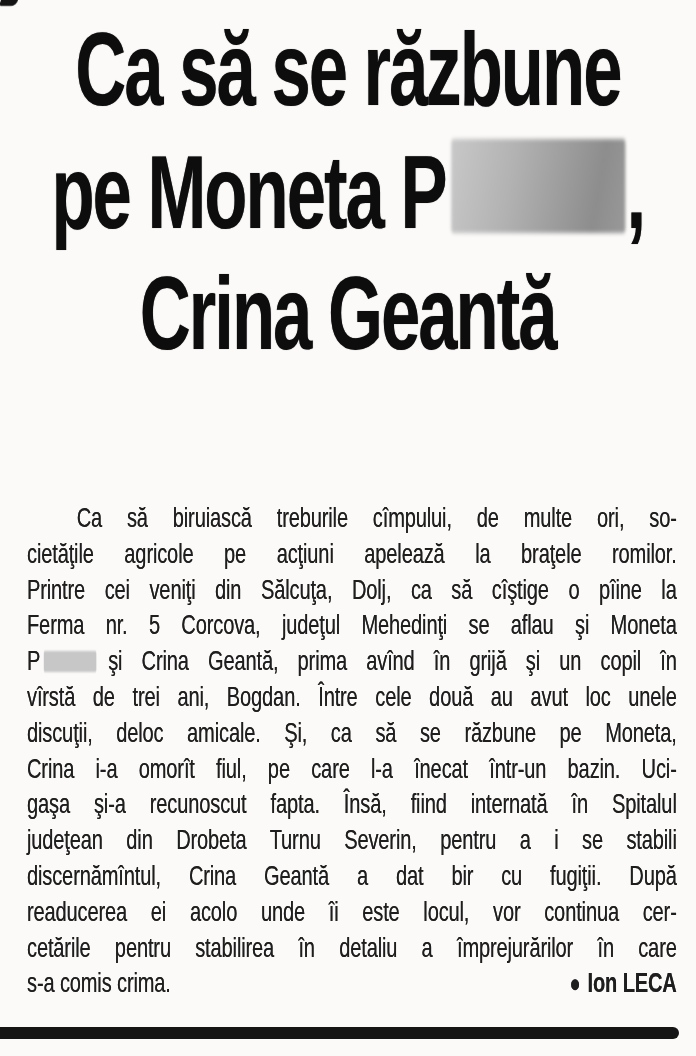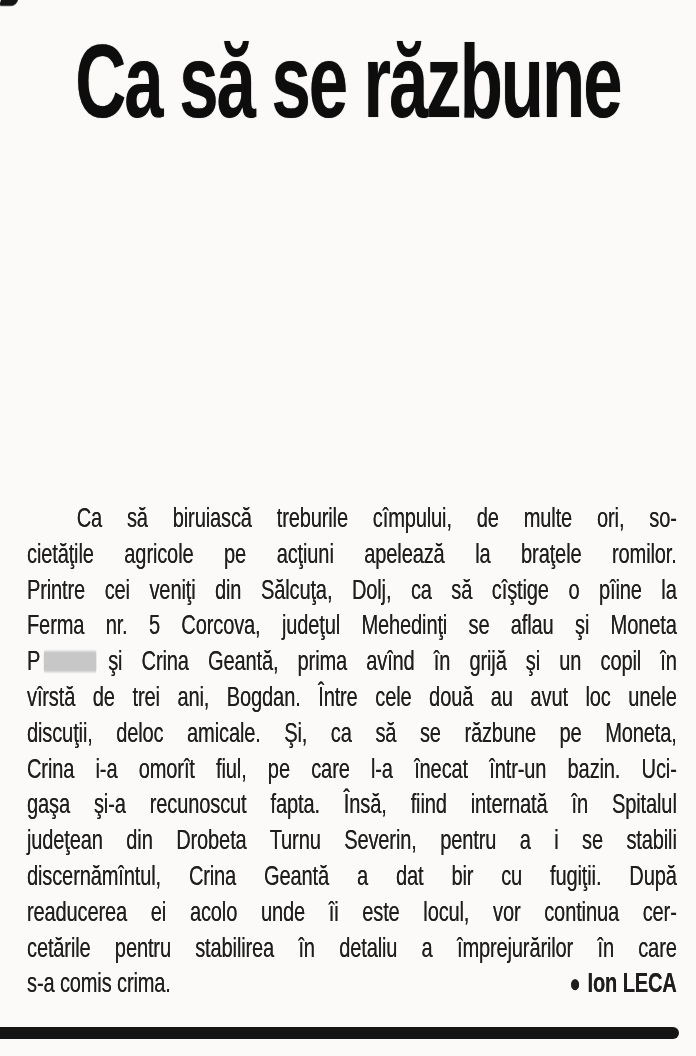--- a/index.html
+++ b/index.html
@@ -20,21 +20,21 @@
     filter: blur(0.6px);
   }
 
   
   .headline {
     position: absolute; top: 8px; left: 0; width: 696px;
     color: #0d0d0d;
   }
   .h-line {
     height: 122px;
-    display: flex; justify-content: center; align-items: center; margin-top: 12px;
+    display: flex; justify-content: center; align-items: center;
   }
   .h-text {
     font-weight: bold;
     font-size: 104px;
     line-height: 1;
     letter-spacing: -3px;
     white-space: nowrap;
     transform: scaleX(0.68);
     transform-origin: 50% 60%;
     text-shadow: 0 0 1px rgba(0,0,0,0.65);
@@ -98,20 +98,26 @@
 </style>
 </head>
 <body>
 
 <div class="corner-mark"></div>
 
 <div class="headline">
   <div class="h-line">
     <span class="h-text">Ca să se răzbune</span>
   </div>
+  <div class="h-line">
+    <span class="h-text"><span>pe Moneta P</span><span class="h-redact"></span><span>,</span></span>
+  </div>
+  <div class="h-line">
+    <span class="h-text">Crina Geantă</span>
+  </div>
 </div>
 
 <div class="article-body">
   <div class="body-scale">
     <div class="b-line b-indent">Ca să biruiască treburile cîmpului, de multe ori, so-</div>
     <div class="b-line">cietăţile agricole pe acţiuni apelează la braţele romilor.</div>
     <div class="b-line">Printre cei veniţi din Sălcuţa, Dolj, ca să cîştige o pîine la</div>
     <div class="b-line">Ferma nr. 5 Corcova, judeţul Mehedinţi se aflau şi Moneta</div>
     <div class="b-line"><span>P</span><span class="b-redact"></span><span>şi Crina Geantă, prima avînd în grijă şi un copil în</span></div>
     <div class="b-line">vîrstă de trei ani, Bogdan. Între cele două au avut loc unele</div>

